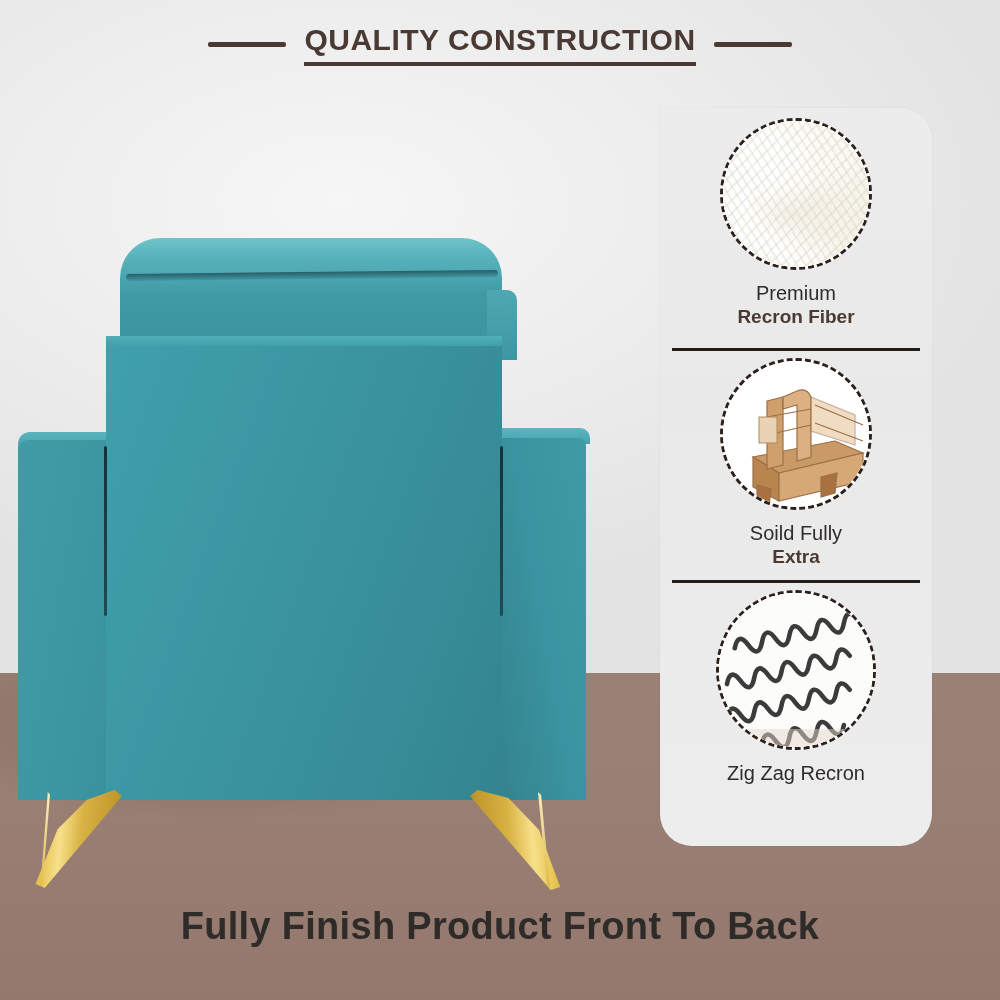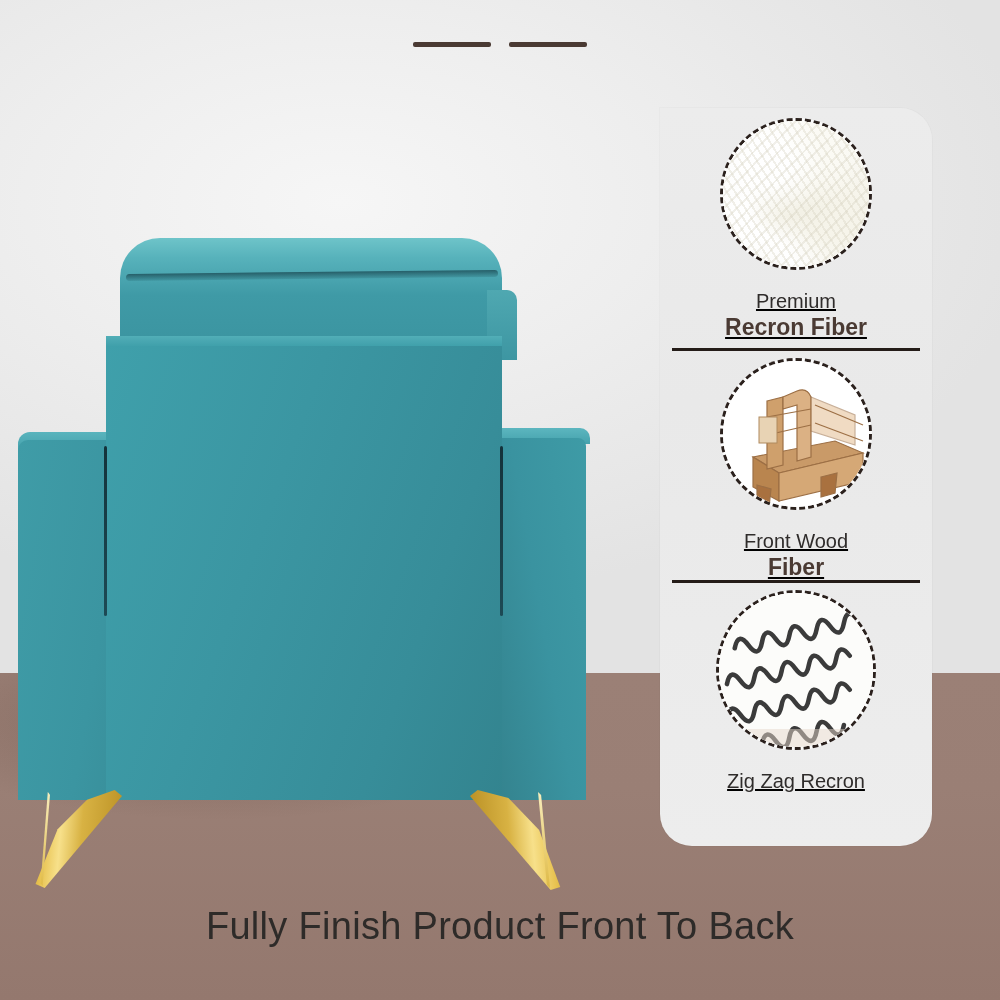--- a/index.html
+++ b/index.html
@@ -148,23 +148,23 @@
   .card-3 { top:482px; }
 
   .thumb {
     width:152px; height:152px; border-radius:50%;
     border:3px dashed #2b211d;
     overflow:hidden; position:relative;
     background:#fbfbfb;
   }
   .thumb-3 { width:160px; height:160px; }
 
-  .cap { text-align:center; margin-top:20px; line-height:1.18;text-decoration:underline; }
+  .cap { text-align:center; margin-top:12px; line-height:1.18; }
   .cap-top { font-size:20px; color:#2f2c2b; }
-  .cap-bold { font-size:23px; font-weight:bold; color:#4a3a33; }
+  .cap-bold { font-size:19px; font-weight:bold; color:#4a3a33; }
 
   .divider {
     position:absolute; left:12px; width:248px; height:3px;
     background:#241c18;
   }
   .div-1 { top:240px; }
   .div-2 { top:472px; }
 
   
   .fiber { position:absolute; inset:0; background:#fdfdfb; }
@@ -186,36 +186,37 @@
       repeating-linear-gradient(-46deg, rgba(205,200,180,.28) 0 2px, rgba(255,255,255,0) 2px 9px);
   }
 
   
   .spring { position:absolute; inset:0; background:#fbfbf9; }
   .spring svg { position:absolute; left:-6px; top:-4px; }
 
   .bottom-caption {
     position:absolute; left:0; top:905px; width:1000px;
     text-align:center;
-    font-size:38px; font-weight:normal; color:#2e2b29;
+    font-size:38px; font-weight:bold; color:#2e2b29;
     letter-spacing:.3px;
     font-stretch:condensed;
   }
 </style>
 </head>
 <body>
 
 <div class="stage">
 
   <div class="wall"></div>
   <div class="floor"></div>
   <div class="floor-shadow"></div>
 
   <div class="header">
     <div class="header-dash"></div>
+    <div class="header-title">QUALITY CONSTRUCTION</div>
     <div class="header-dash"></div>
   </div>
 
   <div class="sofa">
     <div class="cushion"></div>
     <div class="cushion-piping"></div>
     <div class="cushion-right-sliver"></div>
 
     <div class="arm-left-top"></div>
     <div class="arm-left"></div>
@@ -263,22 +264,22 @@
             <path d="M44 74 L88 64"></path>
             <path d="M92 44 L140 64"></path>
             <path d="M92 62 L140 80"></path>
             <path d="M34 124 L48 128 L46 146 L34 142 Z" fill="#a9713f"></path>
             <path d="M98 116 L114 112 L112 132 L98 136 Z" fill="#a9713f"></path>
           </g>
           <rect x="36" y="56" width="18" height="26" fill="#e8d3b4" stroke="#b08a5e" stroke-width="1"></rect>
         </svg>
       </div>
       <div class="cap">
-        <div class="cap-top">Front Wood</div>
-        <div class="cap-bold">Fiber</div>
+        <div class="cap-top">Soild Fully</div>
+        <div class="cap-bold">Extra</div>
       </div>
     </div>
 
     <div class="divider div-2"></div>
 
     <div class="card card-3">
       <div class="thumb thumb-3">
         <div class="spring">
           <svg width="176" height="172" viewBox="0 0 176 172" aria-hidden="true">
             <rect width="176" height="172" fill="#fcfcfa"></rect>

